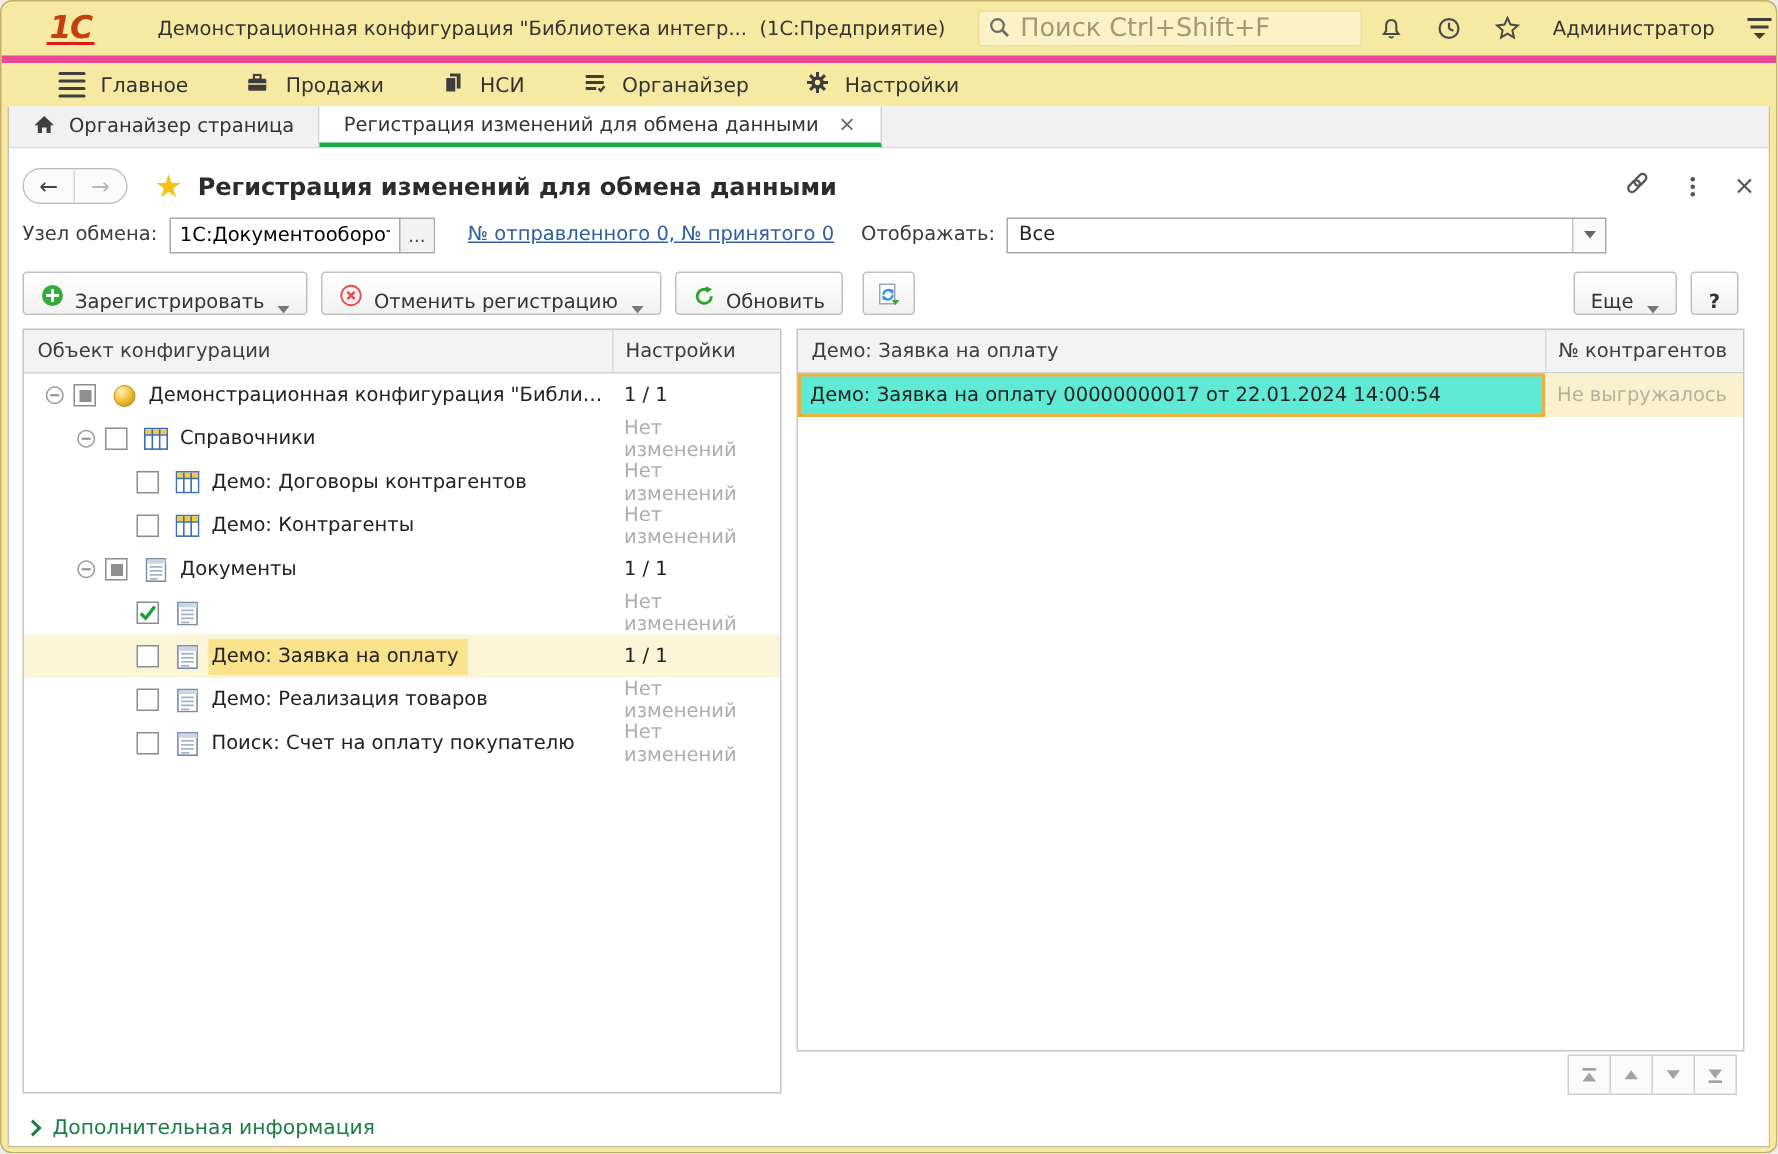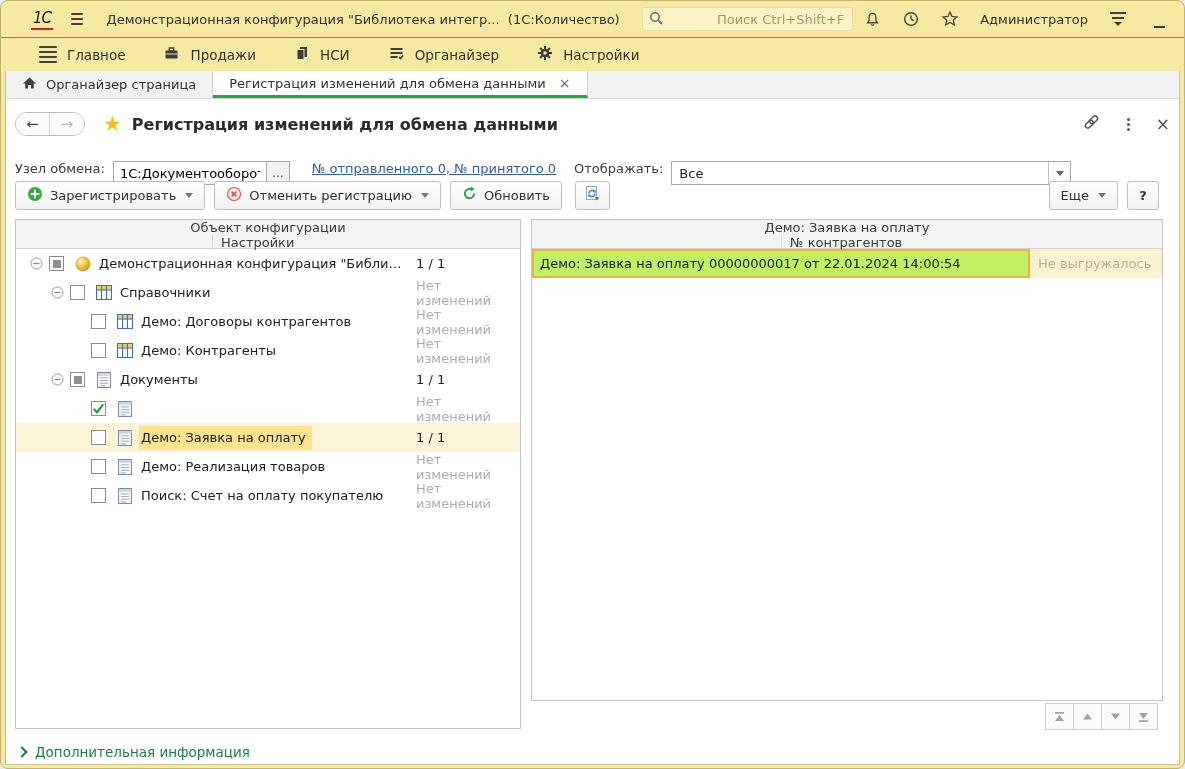--- a/index.html
+++ b/index.html
@@ -1,38 +1,38 @@
 <!DOCTYPE html>
 <html><head>
 <meta charset="utf-8">
 <style>
   html,body{margin:0;padding:0;background:#ececec;font-family:"DejaVu Sans","Liberation Sans",sans-serif;}
   *{box-sizing:border-box;}
   .window{width:1185px;height:769px;background:#F6E9A1;border:1px solid #C4B269;border-radius:8px;overflow:hidden;position:relative;}
 
   
   .titlebar{height:36px;display:flex;align-items:center;padding:0 14px 0 30px;gap:10px;}
-  .logo1c{color:#0f172a;font-weight:400;font-style:italic;font-size:15px;letter-spacing:-1px;border-bottom:2px solid #DC1D17;line-height:20px;padding:0 2px;}
+  .logo1c{color:#c2410c;font-weight:700;font-style:italic;font-size:21px;letter-spacing:-1px;border-bottom:2px solid #DC1D17;line-height:20px;padding:0 2px;}
   .hamburger{width:18px;display:flex;flex-direction:column;gap:3px;margin:0 8px;cursor:pointer;}
   .hamburger i{height:2px;background:#3f3f3f;border-radius:1px;}
   .win-title{font-size:13px;color:#333;white-space:nowrap;margin-left:6px;}
   .search-box{margin-left:12px;width:322px;height:24px;background:#FBF3C6;border:1px solid #EADFA0;border-radius:2px;display:flex;align-items:center;padding:0 6px;gap:5px;}
-  .search-box input{flex:1;border:none;background:transparent;outline:none;font-size:13px;color:#404040;font-family:inherit;text-align:right;}
+  .search-box input{flex:1;border:none;background:transparent;outline:none;font-size:17px;color:#404040;font-family:inherit;}
   .search-box input::placeholder{color:#A09A72;}
   .tb-icons{margin-left:auto;display:flex;align-items:center;gap:21px;justify-content:center;}
   .tb-ic{width:18px;height:18px;display:flex;align-items:center;justify-content:center;cursor:pointer;}
   .user-name{font-size:13px;color:#333;}
   .svc-lines{display:flex;flex-direction:column;align-items:center;gap:3px;width:18px;cursor:pointer;}
   .svc-lines i{height:2px;background:#3f3f3f;width:16px;}
   .svc-lines .caret{width:0;height:0;border-left:4px solid transparent;border-right:4px solid transparent;border-top:4px solid #3f3f3f;background:none;}
   .winbtn{font-size:15px;color:#333;width:22px;text-align:center;cursor:pointer;}
   .minim{display:inline-block;width:11px;height:2px;background:#3f3f3f;margin-bottom:-4px;}
 
   
-  .menubar{height:34px;display:flex;align-items:center;gap:14px;padding:0 26px;border-top:1px solid #ec4899;}
+  .menubar{height:34px;display:flex;align-items:center;gap:14px;padding:0 26px;border-top:5px solid #ec4899;}
   .menu-item{display:flex;align-items:center;gap:10px;padding:4px 12px;font-size:13.5px;color:#333;cursor:pointer;border-radius:3px;}
 
   
   .frame{margin:0 4px 4px 4px;height:694px;display:flex;flex-direction:column;border:1px solid #C9C0A0;border-top:none;background:#fff;}
   .tabbar{height:28px;background:#F1F1F1;display:flex;border-bottom:1px solid #D9D9D9;flex:none;}
   .tab{display:flex;align-items:center;gap:9px;padding:0 16px;font-size:13px;color:#333;border-right:1px solid #D2D2D2;cursor:pointer;}
   .tab.active{background:#FFFFFF;border-bottom:3px solid #1BA94C;padding-bottom:0;}
   .tab .close-x{color:#666;font-size:14px;margin-left:4px;cursor:pointer;}
 
   
@@ -43,62 +43,62 @@
   .navbtn{width:34px;display:flex;align-items:center;justify-content:center;font-size:15px;cursor:pointer;background:#FBFBFB;}
   .navbtn.back{color:#444;border-right:1px solid #D5D5D5;}
   .navbtn.fwd{color:#B9B9B9;}
   .fav-star{color:#F5C211;font-size:21px;margin:0 10px 0 18px;cursor:pointer;}
   .page-title{font-size:16px;font-weight:bold;color:#2b2b2b;}
   .ph-right{margin-left:auto;display:flex;align-items:center;gap:26px;}
   .dots3{display:flex;flex-direction:column;gap:2px;cursor:pointer;}
   .dots3 i{width:3px;height:3px;border-radius:50%;background:#555;}
   .ph-close{color:#555;font-size:17px;cursor:pointer;}
 
-  .form-row{position:absolute;top:62px;left:9px;right:9px;height:25px;display:flex;font-size:13px;color:#3c3c3c;}
+  .form-row{position:absolute;top:45px;left:9px;right:9px;height:25px;display:flex;align-items:center;font-size:13px;color:#3c3c3c;}
   .node-wrap{margin-left:8px;display:flex;height:24px;border:1px solid #A8A8A8;}
   .node-wrap input{border:none;outline:none;padding:0 6px;width:152px;font-size:13px;font-family:inherit;background:#fff;}
   .ellips-btn{width:23px;border-left:1px solid #A8A8A8;background:#F2F2F2;display:flex;align-items:center;justify-content:center;font-size:12px;color:#444;cursor:pointer;}
   .counters-link{margin-left:22px;color:#2E5FA3;text-decoration:underline;cursor:pointer;white-space:nowrap;}
   .disp-label{margin-left:18px;}
   .combo{margin-left:8px;width:400px;height:24px;border:1px solid #A8A8A8;display:flex;align-items:center;background:#fff;}
   .combo .val{flex:1;padding:0 7px;color:#222;}
   .combo .dd{width:22px;height:100%;border-left:1px solid #C4C4C4;display:flex;align-items:center;justify-content:center;cursor:pointer;background:#FAFAFA;}
   .caret-down{width:0;height:0;border-left:4px solid transparent;border-right:4px solid transparent;border-top:5px solid #666;}
 
   .toolbar-row{position:absolute;top:81px;left:9px;right:20px;height:30px;display:flex;align-items:center;gap:9px;}
-  .btn{height:29px;border:1px solid #BFBFBF;border-radius:3px;background:linear-gradient(#FFFFFF,#F1F1F1);display:flex;align-items:center;gap:7px;padding:0 11px;font-size:13px;color:#333;cursor:pointer;white-space:nowrap;}
+  .btn{height:29px;border:1px solid #BFBFBF;border-radius:3px;background:linear-gradient(#FFFFFF,#F1F1F1);display:flex;align-items:flex-end;gap:7px;padding:0 11px;font-size:13px;color:#333;cursor:pointer;white-space:nowrap;}
   .btn .caret-down{margin-left:2px;border-top-color:#777;}
   .btn.icon-only{padding:0 8px;}
   .spacer{flex:1;}
   .btn.help{width:32px;justify-content:center;font-weight:bold;}
 
   
   .panel{position:absolute;border:1px solid #C5C5C5;background:#fff;font-size:13px;}
   .left-panel{top:120px;left:9px;width:506px;height:510px;}
   .right-panel{top:120px;left:525px;width:632px;height:482px;}
-  .grid-head{height:29px;background:#F3F3F3;border-bottom:1px solid #D2D2D2;display:flex;align-items:center;color:#3c3c3c;flex-direction:column;}
+  .grid-head{height:29px;background:#F3F3F3;border-bottom:1px solid #D2D2D2;display:flex;align-items:center;color:#3c3c3c;}
   .gh-main{flex:1;padding:0 9px;}
   .gh-count{width:112px;border-left:1px solid #DADADA;padding:0 8px;height:100%;display:flex;align-items:center;}
   .gh-sent{width:132px;border-left:1px solid #DADADA;padding:0 8px;height:100%;display:flex;align-items:center;}
 
   .tree-row{height:29px;display:flex;align-items:center;color:#222;cursor:default;}
   .tree-row.sel{background:#FCF4D6;}
   .tree-row .indent{flex:none;}
   .tree-row .slot{width:20px;flex:none;display:flex;align-items:center;justify-content:center;margin-left:10px;}
   .cb{width:15px;height:15px;border:1px solid #8C8C8C;background:#fff;flex:none;margin:0 3px;display:flex;align-items:center;justify-content:center;cursor:pointer;}
   .cb.partial i{width:8px;height:8px;background:#8F8F8F;display:block;}
   .obj-icon{width:17px;height:17px;flex:none;margin:0 6px 0 7px;display:flex;align-items:center;justify-content:center;}
   .lbl{white-space:nowrap;overflow:hidden;text-overflow:ellipsis;padding:4px 6px 5px 2px;}
   .lbl.chip{background:#FBE28C;}
   .cnt{width:112px;flex:none;padding:0 8px;margin-left:auto;}
   .muted{color:#ADADAD;}
 
   .data-row{height:29px;display:flex;align-items:stretch;color:#222;}
   .dr-obj{flex:1;display:flex;align-items:center;padding:0 8px;white-space:nowrap;overflow:hidden;}
-  .dr-obj.selcell{background:#bef264;outline:2px solid #EFAF3D;outline-offset:-2px;}
+  .dr-obj.selcell{background:#5eead4;outline:2px solid #EFAF3D;outline-offset:-2px;}
   .dr-sent{width:132px;display:flex;align-items:center;padding:0 8px;background:#FAF2CF;color:#B5B29B;}
 
   .nav-buttons{position:absolute;top:604px;left:1040px;display:flex;}
   .sq-btn{width:29px;height:27px;border:1px solid #CFCFCF;background:#FBFBFB;display:flex;align-items:center;justify-content:center;cursor:pointer;margin-left:-1px;}
 
   .footer-link{position:absolute;top:645px;left:12px;display:flex;align-items:center;gap:9px;color:#1B7E45;font-size:13.5px;cursor:pointer;}
   .chev{width:8px;height:8px;border-right:2px solid #1B7E45;border-top:2px solid #1B7E45;transform:rotate(45deg);display:inline-block;}
 </style>
 </head>
 <body>
@@ -115,21 +115,21 @@
 
 <div class="window">
 
   <div class="titlebar">
     <span class="logo1c">1С</span>
     <span class="hamburger">
         <i></i>
         <i></i>
         <i></i>
       </span>
-    <span class="win-title"><span>Демонстрационная конфигурация "Библиотека интегр...</span>&nbsp;&nbsp;<span>(1С:Количество)</span></span>
+    <span class="win-title"><span>Демонстрационная конфигурация "Библиотека интегр...</span>&nbsp;&nbsp;<span>(1С:Предприятие)</span></span>
     <div class="search-box">
       <span>
         <svg width="14" height="14" viewBox="0 0 14 14">
             <circle cx="6" cy="6" r="4.2" fill="none" stroke="#6b6b6b" stroke-width="1.5"></circle>
             <line x1="9.2" y1="9.2" x2="13" y2="13" stroke="#6b6b6b" stroke-width="1.8"></line>
           </svg>
       </span>
       <input placeholder="Поиск Ctrl+Shift+F" style="">
     </div>
     <div class="tb-icons">

